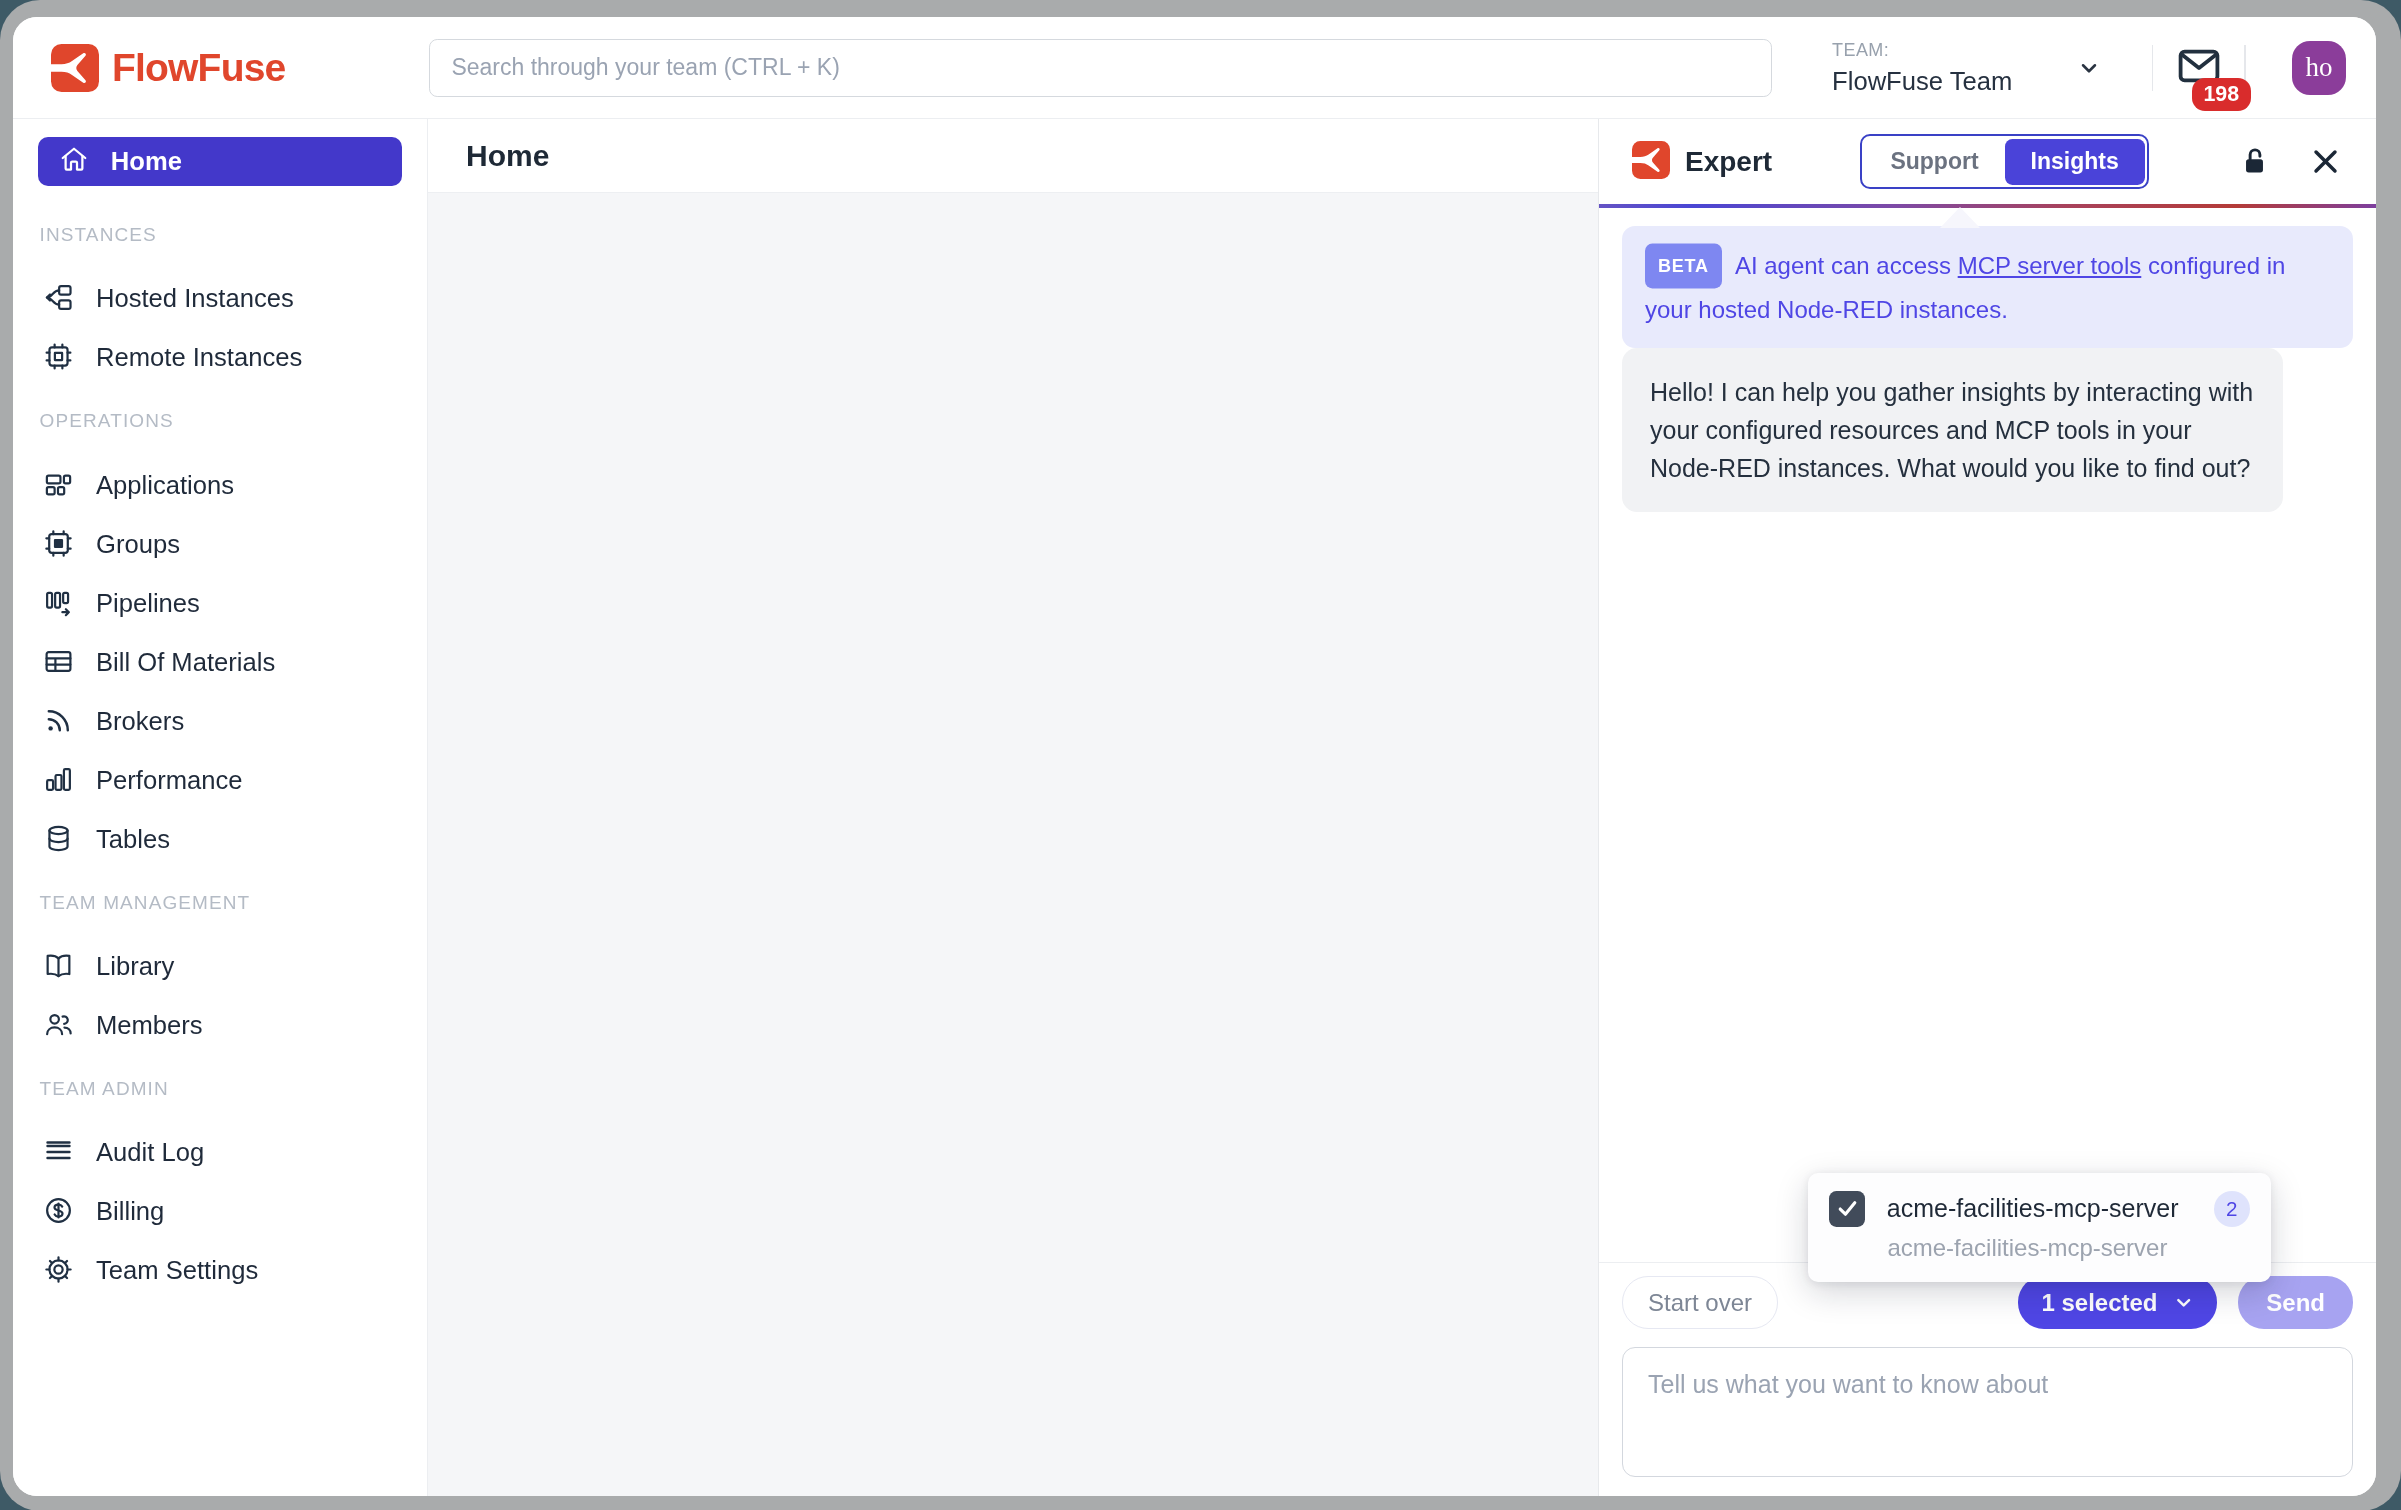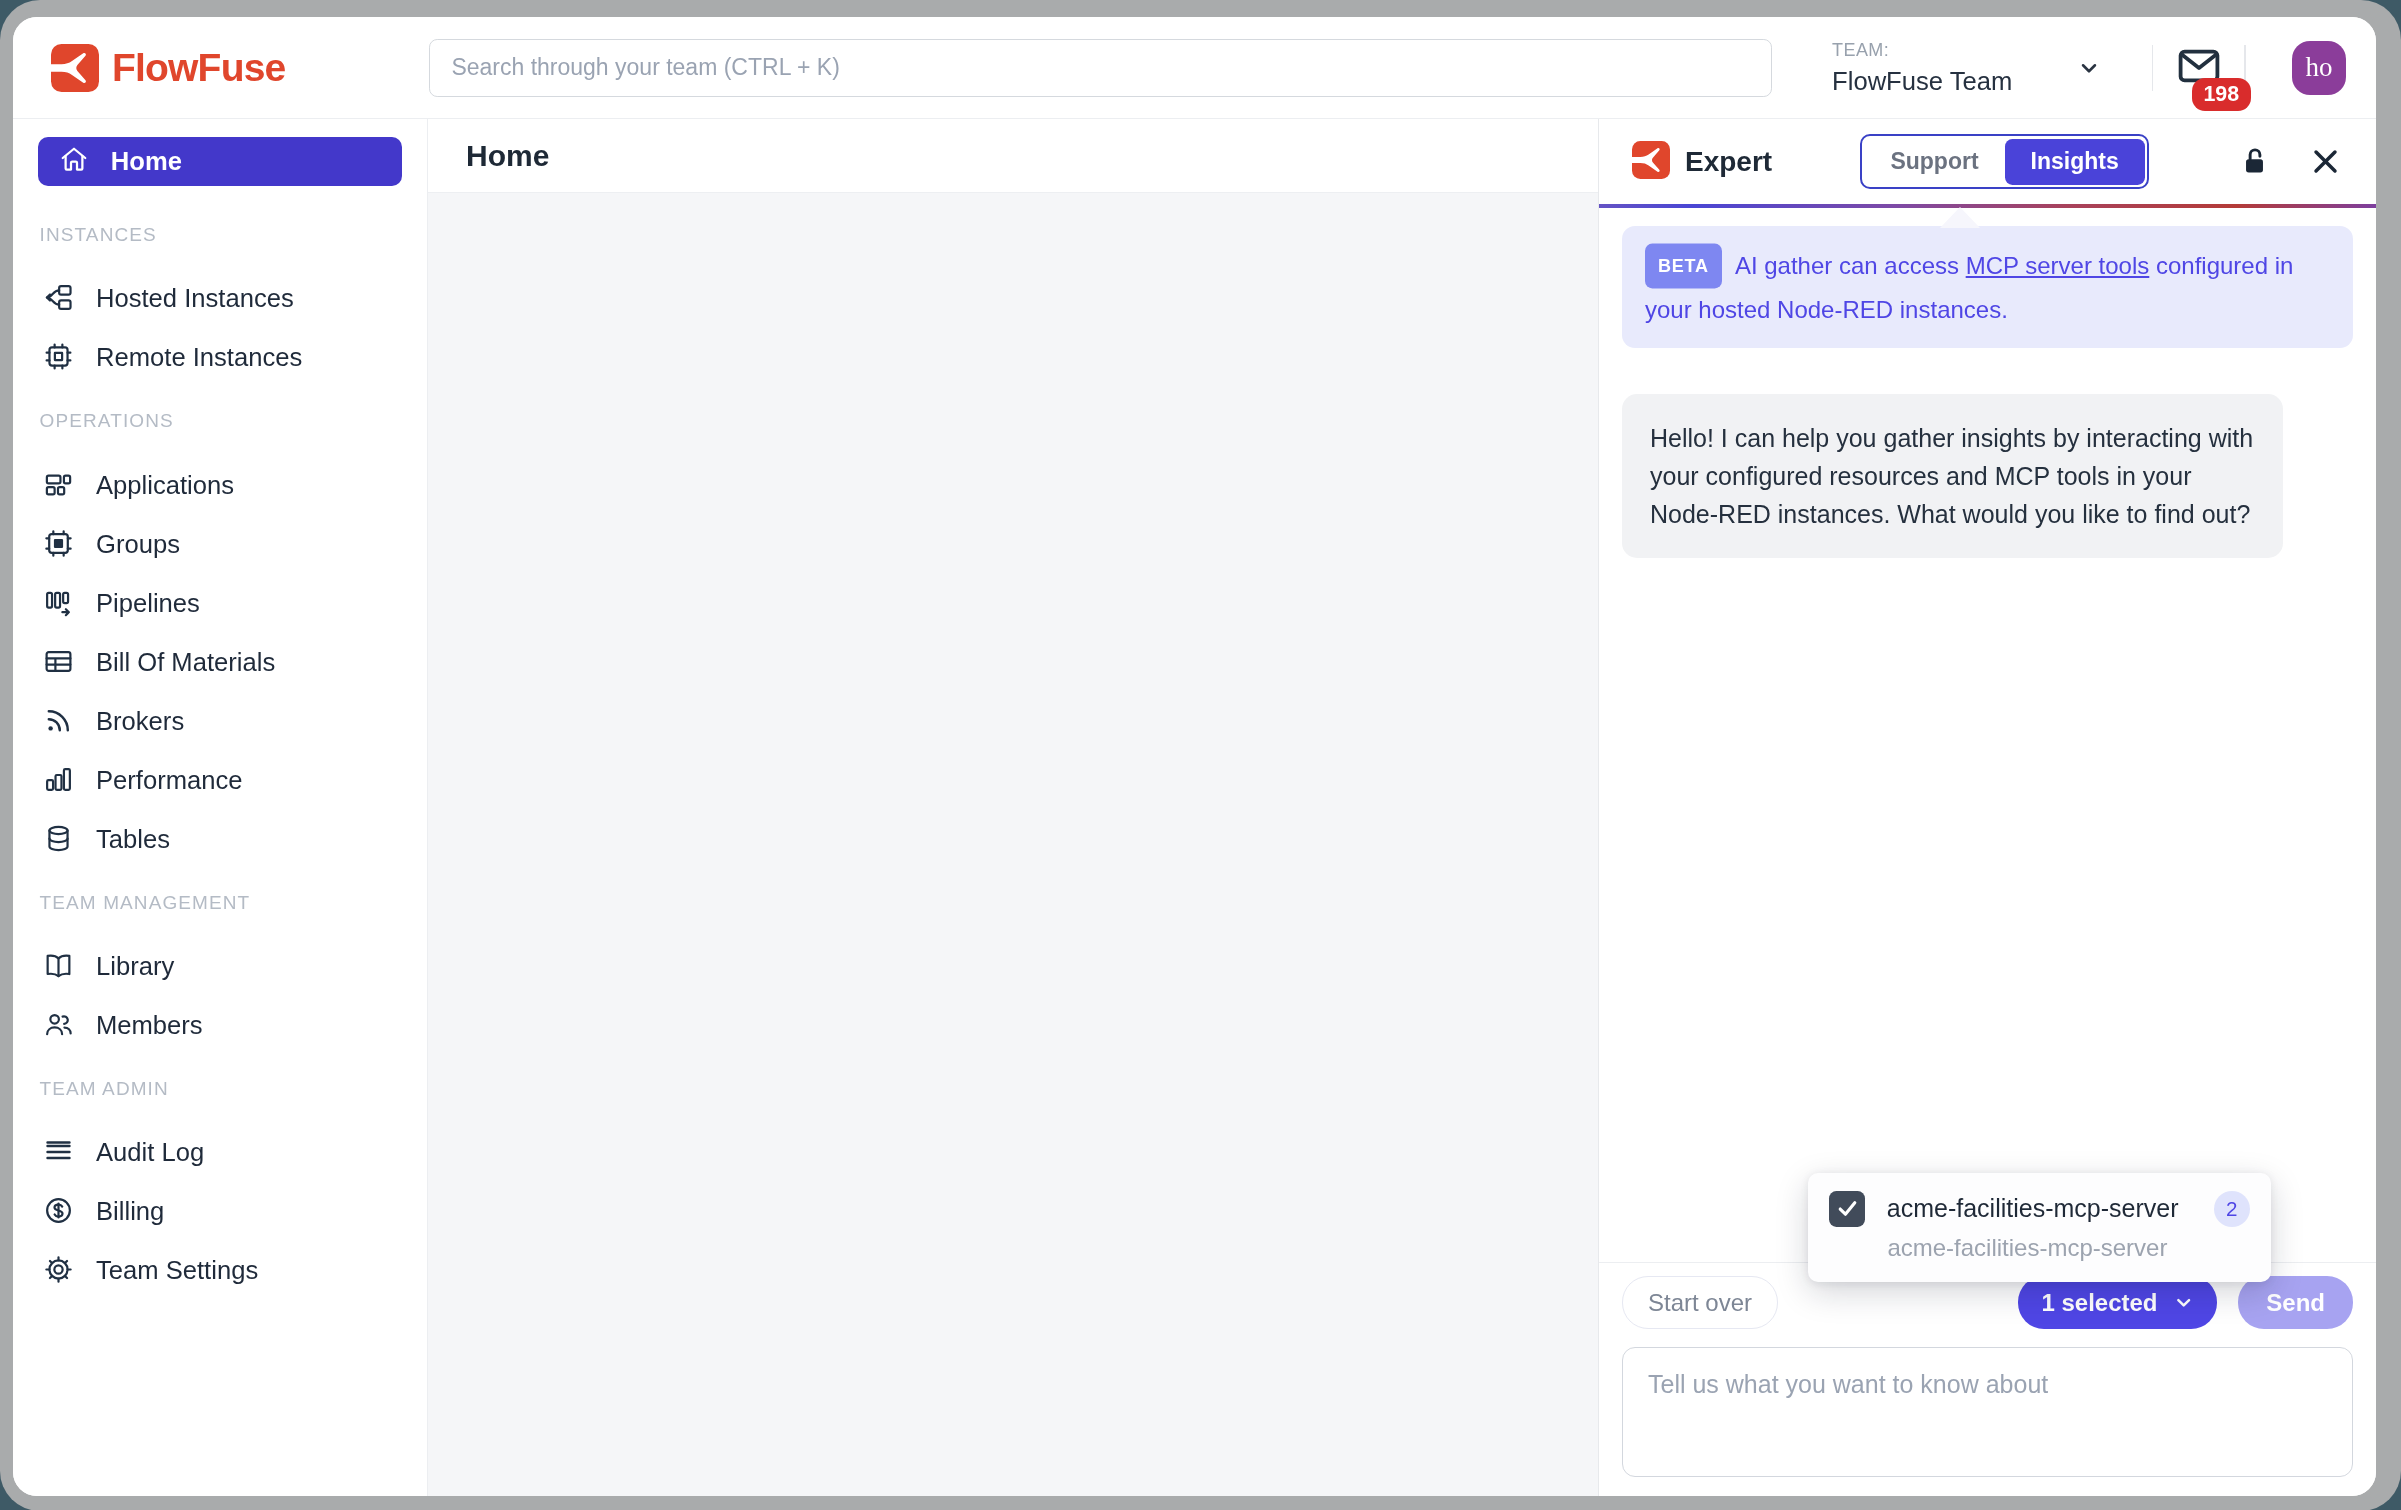--- a/index.html
+++ b/index.html
@@ -83,21 +83,21 @@
     border-left:20px solid transparent; border-right:20px solid transparent; border-bottom:21.4px solid #f6f6fc; z-index:1;
   }
   .chat { flex:1; padding:18px 23px 0; overflow:hidden; }
   .beta-banner { background:#e8eafc; border-radius:13px; padding:20px 23px; font-size:24px; line-height:37px; color:#4f46e5; }
   .beta-badge {
     display:inline-block; background:#7e87f1; color:#fff; font-size:18px; font-weight:bold;
     letter-spacing:0.8px; padding:4.1px 13px; border-radius:7.4px; margin-right:13px; transform:translateY(-2.5px);
   }
   .beta-banner a { color:#4f46e5; text-decoration:underline; cursor:pointer; }
   .bubble {
-    margin-top:46px; background:#f1f2f4; border-radius:15px; padding:25px 28px;
+    background:#f1f2f4; border-radius:15px; padding:25px 28px;
     font-size:25px; line-height:38px; color:#25303e; box-sizing:border-box; width:661px;
   }
 
   
   .dropdown {
     position:absolute; left:209px; bottom:214px; width:463px; box-sizing:border-box;
     background:#fdfdfe; border-radius:10px; padding:18px 21.4px 20px; z-index:5;
     box-shadow:0 10px 33px rgba(15,23,42,.18), 0 1.6px 8.2px rgba(15,23,42,.08);
     margin-top:7px;
   }
@@ -368,21 +368,21 @@
                 <path d="M5.5 5.5 L18.5 18.5 M18.5 5.5 L5.5 18.5"></path>
               </svg>
           </span>
         </div>
       </div>
       <div class="gradient-line"></div>
       <div class="banner-notch"></div>
 
       <div class="chat">
         <div class="beta-banner">
-          <span class="beta-badge">BETA</span><span>AI gather can access </span><a>MCP server tools</a><span> configured in your hosted Node-RED instances.</span>
+          <span class="beta-badge">BETA</span><span>AI agent can access </span><a>MCP server tools</a><span> configured in your hosted Node-RED instances.</span>
         </div>
         <div class="bubble">Hello! I can help you gather insights by interacting with your configured resources and MCP tools in your Node-RED instances. What would you like to find out?</div>
       </div>
 
       <div class="dropdown">
         <div class="dd-row">
           <span class="dd-check">
             <svg viewBox="0 0 24 24" fill="none" stroke="#ffffff" stroke-width="3" stroke-linecap="round" stroke-linejoin="round">
                 <path d="M5 12.5 L10 17.5 L19 6.5"></path>
               </svg>

